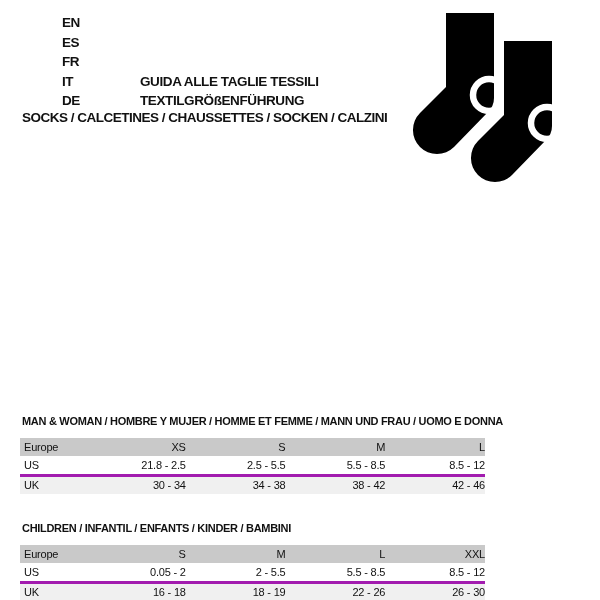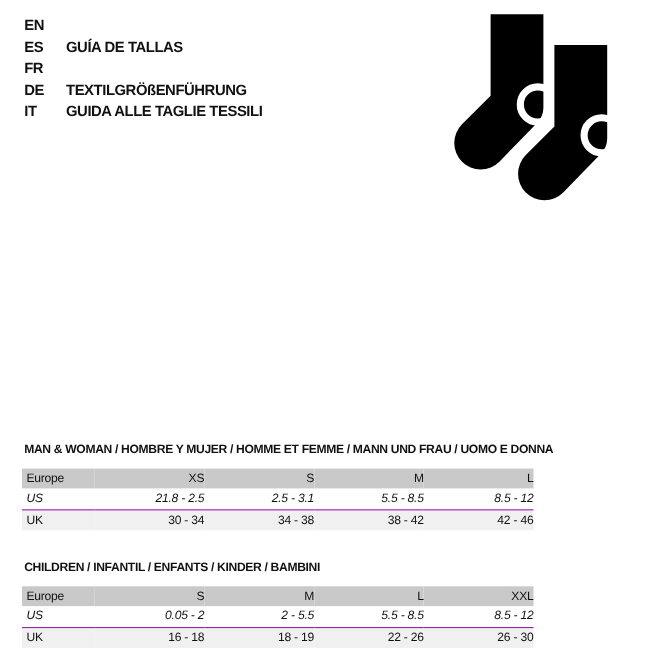--- a/index.html
+++ b/index.html
@@ -9,21 +9,21 @@
     background: #ffffff;
     color: var(--text, #111);
     position: relative;
   }
   .page { position: absolute; inset: 0; width: 600px; height: 600px; background: #fff; overflow: hidden; }
 
   
   .langs { position: absolute; left: 22px; top: 13px; }
   .lang-row { display: flex; line-height: 19.5px; }
   .lang-code, .lang-label {
-    font-weight: bold; font-size: 13.5px; letter-spacing: -0.4px; white-space: nowrap;
+    font-weight: bold; font-size: 13.5px; letter-spacing: -0.4px; white-space: nowrap; margin-left: 40px;
   }
   .lang-code { width: 38px; }
 
   
   .category {
     position: absolute; left: 22px; top: 110px;
     font-weight: bold; font-size: 13.5px; letter-spacing: -0.5px; white-space: nowrap;
   }
 
   
@@ -31,61 +31,61 @@
   .sock-fill { fill: var(--icon, #000); }
   .sock-halo { fill: #fff; stroke: #fff; stroke-width: 10; }
   .heel-ring { fill: none; stroke: #fff; stroke-width: 6.5; }
 
   
   .tbl { position: absolute; left: 20px; width: 465px; }
   .tbl-1 { top: 403px; }
   .tbl-2 { top: 510px; }
   .tbl-title {
     font-size: 11px; font-weight: bold; letter-spacing: -0.3px;
-    line-height: 12px; margin: 0 0 11px 2px; white-space: nowrap;
+    line-height: 12px; margin: 12px 0 11px 2px; white-space: nowrap;
   }
   table {
     width: 465px; border-collapse: collapse; table-layout: fixed;
     font-size: 11px; letter-spacing: -0.2px;
   }
   thead tr { background: var(--table-header-bg, #c9c9c9); padding-left: 30px; }
   th { font-weight: normal; }
   th, td { text-align: right; padding: 0; vertical-align: middle; }
   thead tr { height: 18px; }
   tbody tr { height: 19px; }
-  tbody tr:first-child td { border-bottom: 1px solid #a21caf; font-style: italic; }
+  tbody tr:first-child td { border-bottom: 3px solid #a21caf; }
   tbody tr:last-child { background: var(--table-alt-row-bg, #f0f0f0); }
   .c0 { text-align: left; padding-left: 4px; }
 </style>
 </head>
 <body>
 
 <div class="page">
 
   <div class="langs">
     <div class="lang-row">
       <span class="lang-code">EN</span>
     </div>
     <div class="lang-row">
       <span class="lang-code">ES</span>
-      <span class="lang-label">GUÍA DE TALLAS</span>
     </div>
     <div class="lang-row">
       <span class="lang-code">FR</span>
     </div>
     <div class="lang-row">
+      <span class="lang-code">IT</span>
+      <span class="lang-label">GUIDA ALLE TAGLIE TESSILI</span>
+    </div>
+    <div class="lang-row">
       <span class="lang-code">DE</span>
       <span class="lang-label">TEXTILGRÖßENFÜHRUNG</span>
     </div>
-    <div class="lang-row">
-      <span class="lang-code">IT</span>
-      <span class="lang-label">GUIDA ALLE TAGLIE TESSILI</span>
-    </div>
   </div>
 
+  <div class="category">SOCKS / CALCETINES / CHAUSSETTES / SOCKEN / CALZINI</div>
 
   <svg class="socks-icon" viewBox="0 0 200 190" aria-hidden="true">
 
     <g transform="translate(7,8)">
       <path class="sock-fill" d="M 44 0 H 92 V 85 Q 92 93 86 99 L 52 134 A 24 24 0 0 1 18 100 L 44 74 Z"></path>
       <circle class="heel-ring" cx="87" cy="82" r="16"></circle>
     </g>
 
     <g transform="translate(65,36)">
       <path class="sock-halo" d="M 44 0 H 92 V 85 Q 92 93 86 99 L 52 134 A 24 24 0 0 1 18 100 L 44 74 Z"></path>
@@ -110,21 +110,21 @@
           <th>XS</th>
           <th>S</th>
           <th>M</th>
           <th>L</th>
         </tr>
       </thead>
       <tbody>
         <tr>
           <td class="c0">US</td>
           <td>21.8 - 2.5</td>
-          <td>2.5 - 3.1</td>
+          <td>2.5 - 5.5</td>
           <td>5.5 - 8.5</td>
           <td>8.5 - 12</td>
         </tr>
         <tr>
           <td class="c0">UK</td>
           <td>30 - 34</td>
           <td>34 - 38</td>
           <td>38 - 42</td>
           <td>42 - 46</td>
         </tr>

